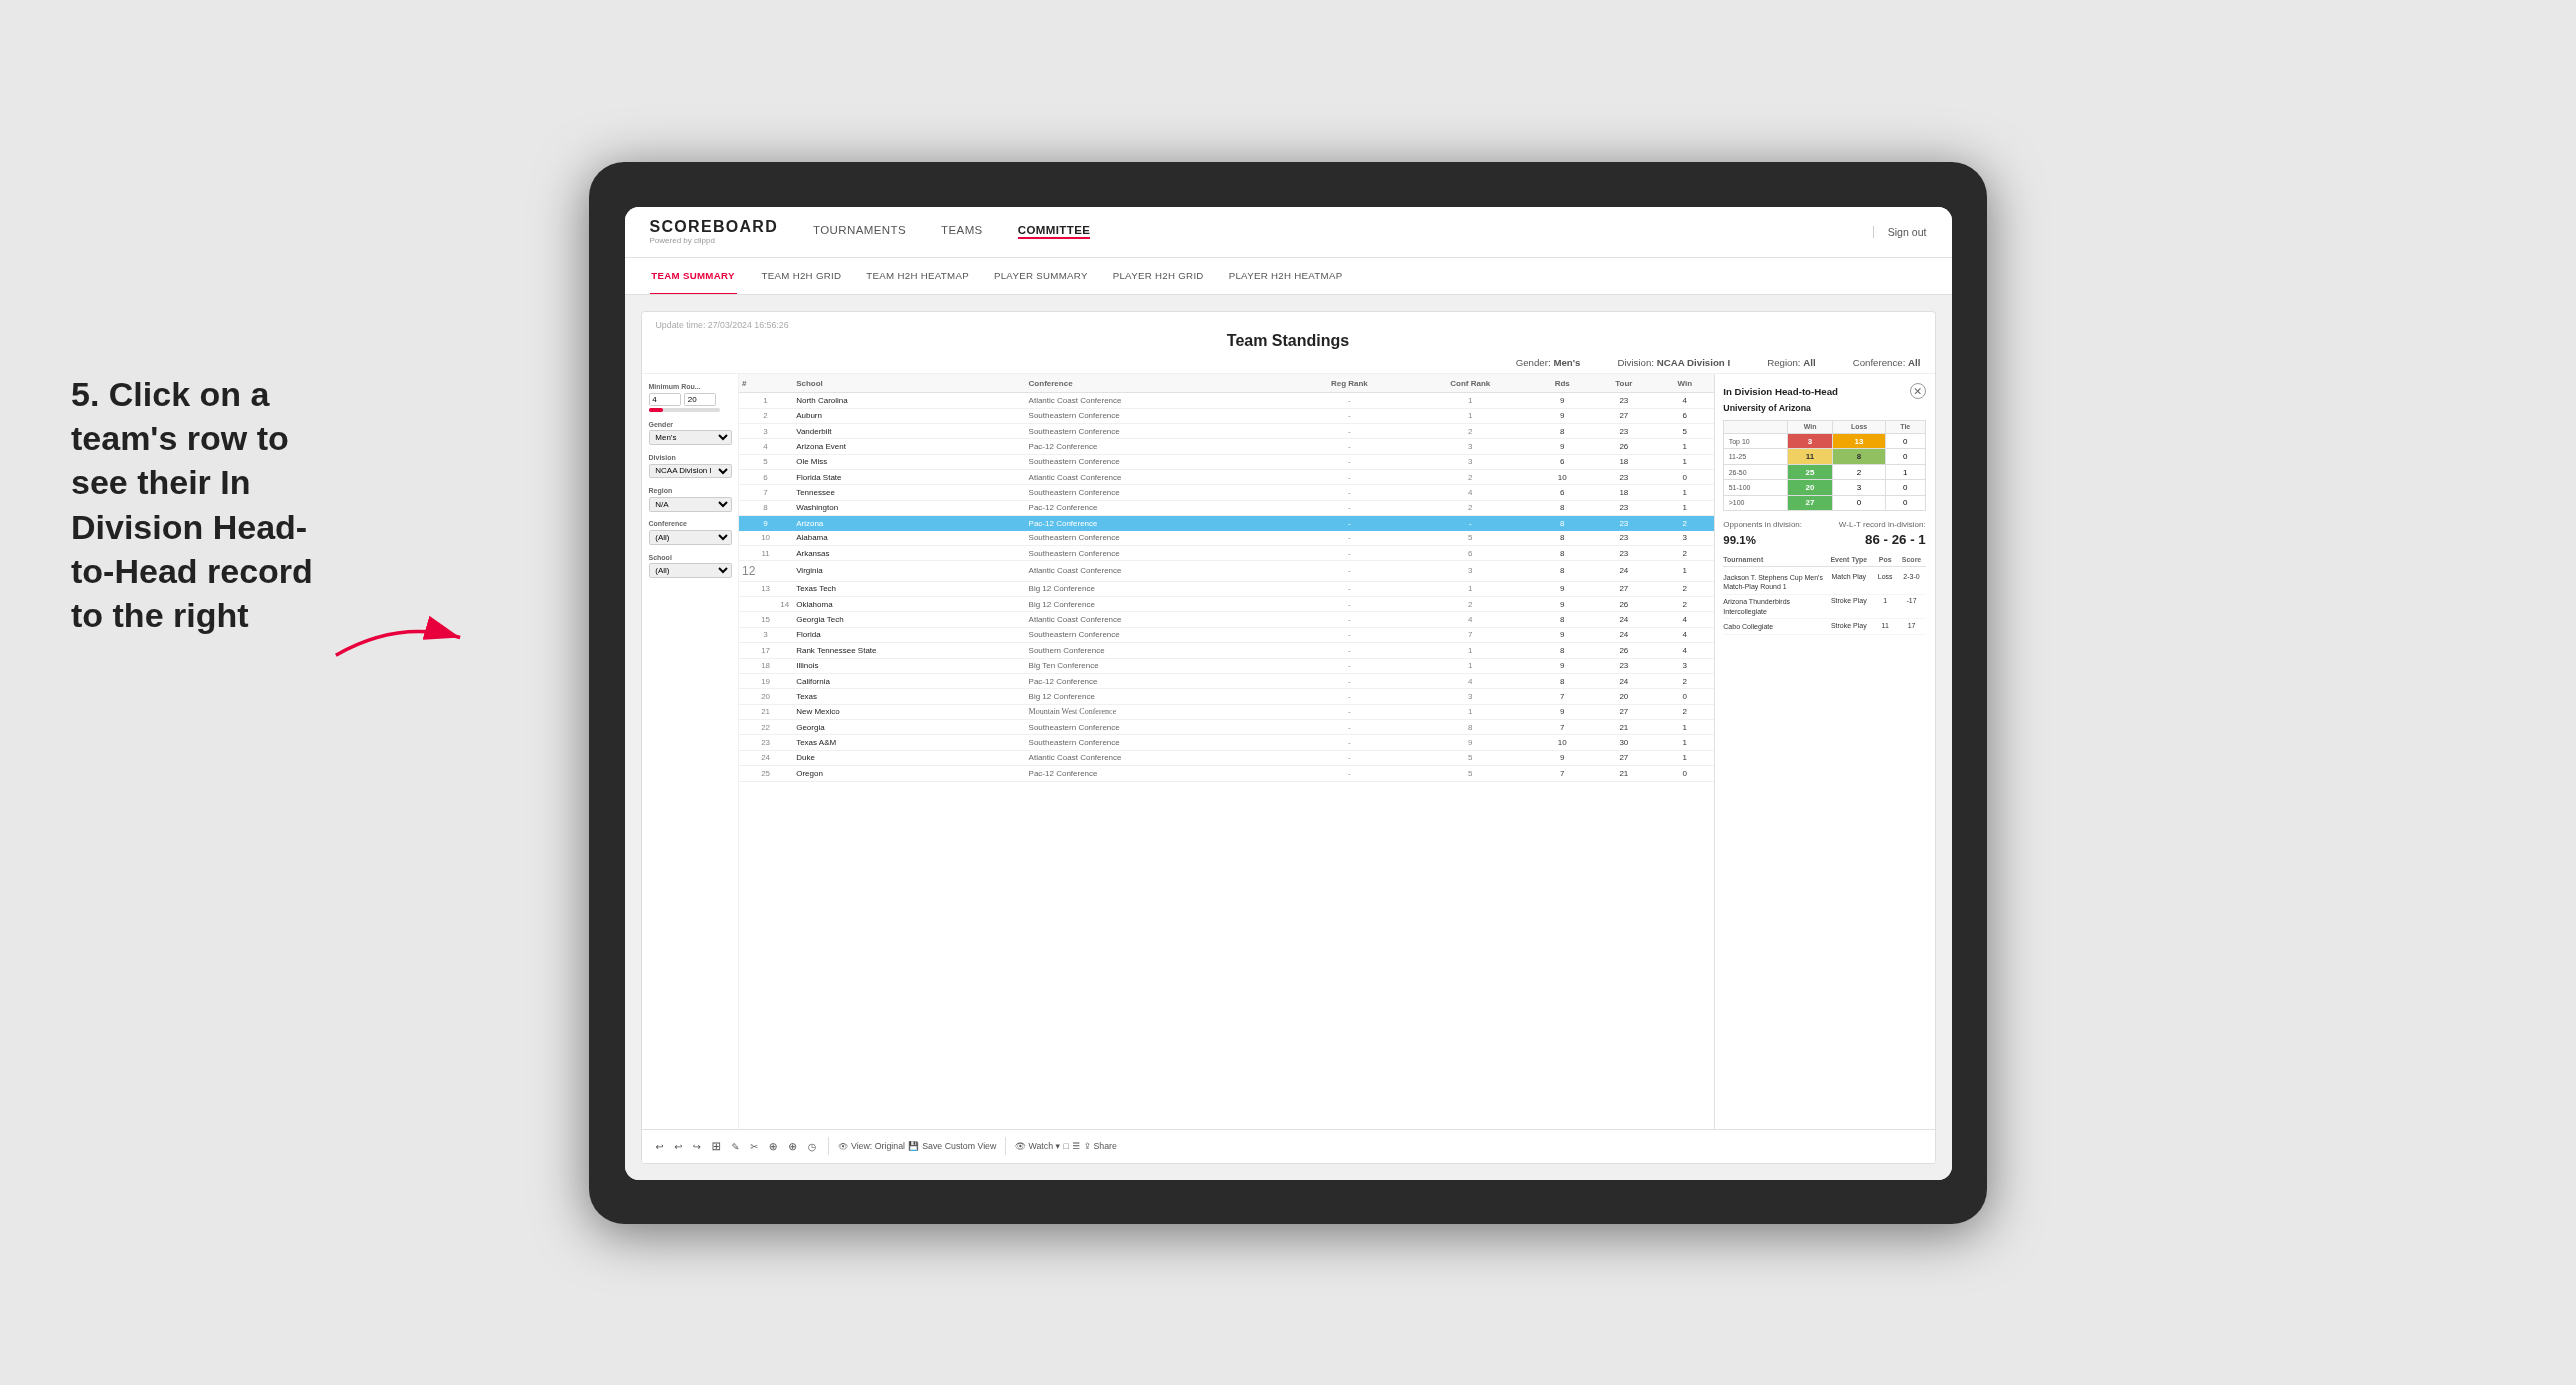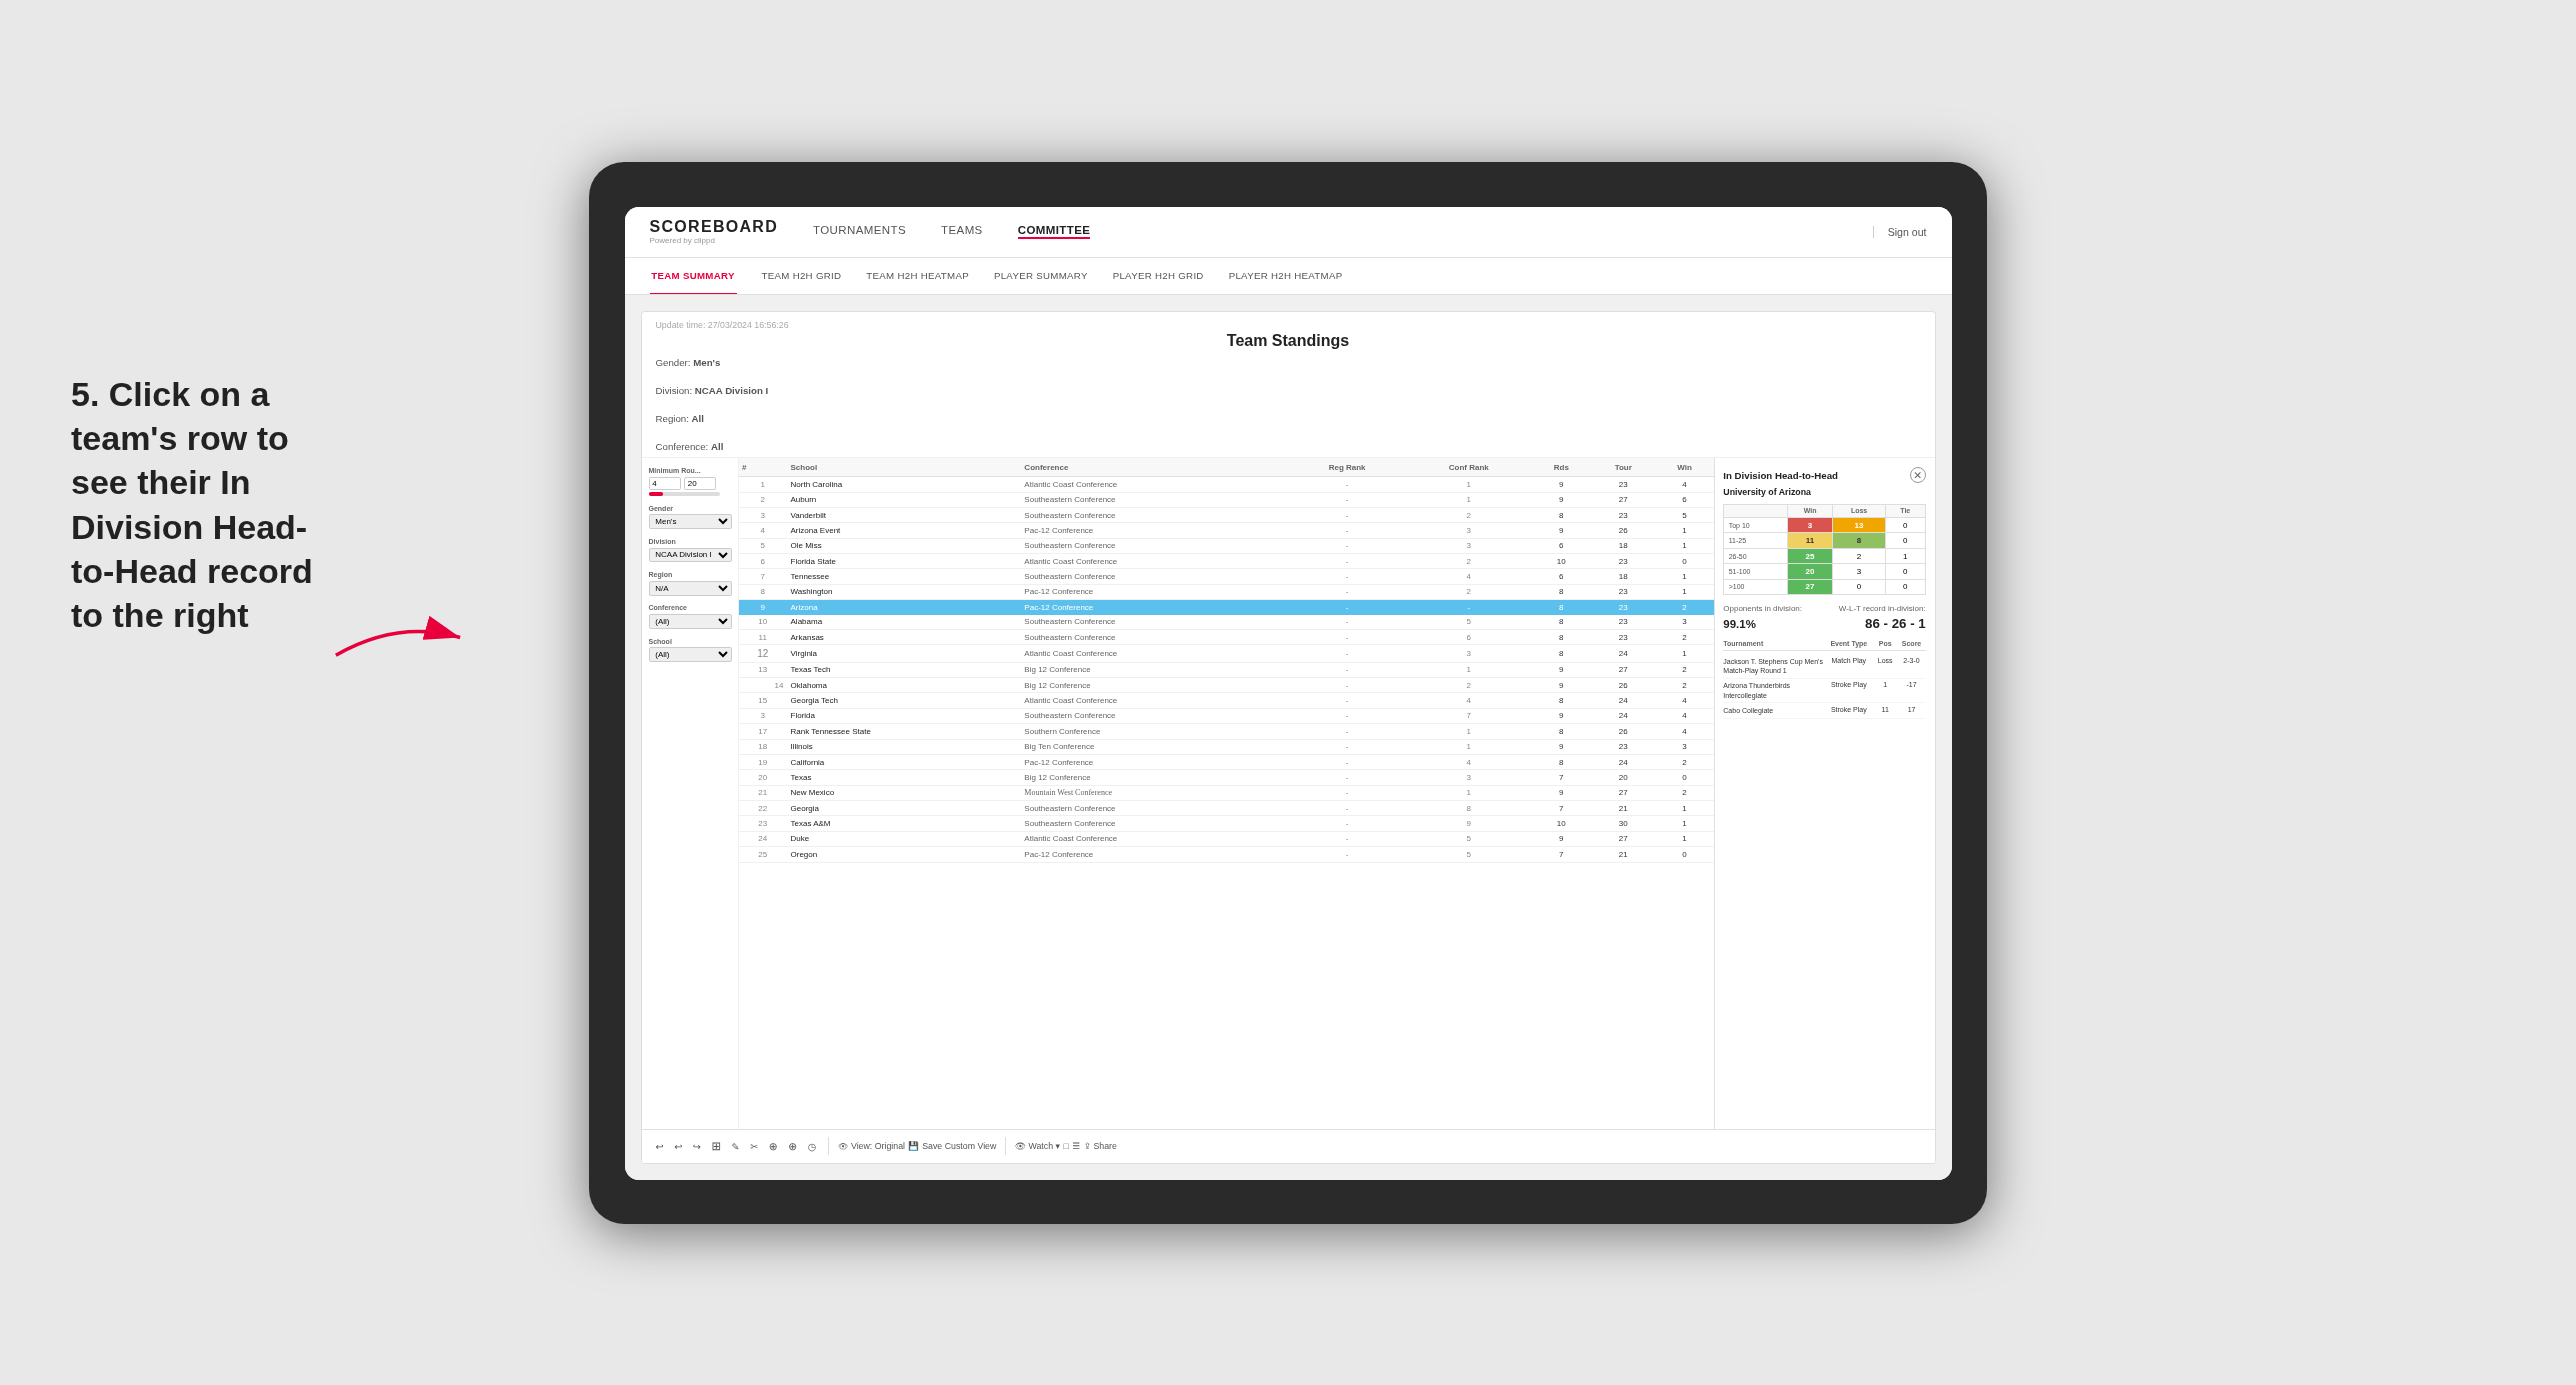--- a/index.html
+++ b/index.html
@@ -61,21 +61,21 @@
         <span style="font-size: 9.7px; color: #555; cursor: pointer; text-transform: uppercase; letter-spacing: 0.3px;">PLAYER H2H HEATMAP</span>
       </div>
 
       <div style="flex: 1; background: #f0f0f0; padding: 16px; overflow: hidden; display: flex;">
 
         <div style="background: #fff; border: 0.9px solid #ddd; border-radius: 3.5px; flex: 1; display: flex; flex-direction: column; overflow: hidden;">
 
           <div style="padding: 8.8px 14px 5.3px; border-bottom: 0.9px solid #f0f0f0;">
             <div style="font-size: 8.8px; color: #aaa; margin-bottom: 1.8px;">Update time: 27/03/2024 16:56:26</div>
             <div style="font-size: 16px; font-weight: bold; text-align: center; color: #222; margin-bottom: 7px;">Team Standings</div>
-            <div style="display: flex; gap: 17px; font-size: 9.7px; color: #555; justify-content: flex-end; flex-direction: column;">
+            <div style="display: flex; gap: 37px; font-size: 9.7px; color: #555; justify-content: flex-end;">
               <span>Gender: <strong>Men's</strong></span>
               <span>Division: <strong>NCAA Division I</strong></span>
               <span>Region: <strong>All</strong></span>
               <span>Conference: <strong>All</strong></span>
             </div>
           </div>
 
           <div style="flex: 1; display: flex; overflow: hidden;">
 
             <div style="width: 97px; padding: 8.8px 7px; border-right: 0.9px solid #f0f0f0; font-size: 8px; color: #333; flex-shrink: 0; overflow-y: auto;">
@@ -246,21 +246,21 @@
                       <td style="padding: 2.7px 3.5px; text-align: center; font-size: 8px; color: rgb(136, 136, 136); white-space: nowrap;">11</td>
                       <td style="padding: 2.7px 3.5px; text-align: left; font-size: 8px; color: rgb(34, 34, 34); white-space: nowrap;">Arkansas</td>
                       <td style="padding: 2.7px 3.5px; text-align: left; font-size: 8px; color: rgb(102, 102, 102); white-space: nowrap;">Southeastern Conference</td>
                       <td style="padding: 2.7px 3.5px; text-align: center; font-size: 8px; color: rgb(136, 136, 136); white-space: nowrap;">-</td>
                       <td style="padding: 2.7px 3.5px; text-align: center; font-size: 8px; color: rgb(136, 136, 136); white-space: nowrap;">6</td>
                       <td style="padding: 2.7px 3.5px; text-align: center; font-size: 8px; color: rgb(51, 51, 51); white-space: nowrap;">8</td>
                       <td style="padding: 2.7px 3.5px; text-align: center; font-size: 8px; color: rgb(51, 51, 51); white-space: nowrap;">23</td>
                       <td style="padding: 2.7px 3.5px; text-align: center; font-size: 8px; color: rgb(51, 51, 51); white-space: nowrap;">2</td>
                     </tr>
                     <tr style="border-bottom: 0.9px solid rgb(240, 240, 240); cursor: pointer;">
-                      <td style="padding: 2.7px 3.5px; text-align: center; font-size: 10px; color: rgb(136, 136, 136); white-space: nowrap;">12</td>
+                      <td style="padding: 2.7px 3.5px; font-size: 12px; color: rgb(136, 136, 136); white-space: nowrap;">12</td>
                       <td style="padding: 2.7px 3.5px; text-align: left; font-size: 8px; color: rgb(34, 34, 34); white-space: nowrap;">Virginia</td>
                       <td style="padding: 2.7px 3.5px; text-align: left; font-size: 8px; color: rgb(102, 102, 102); white-space: nowrap;">Atlantic Coast Conference</td>
                       <td style="padding: 2.7px 3.5px; text-align: center; font-size: 8px; color: rgb(136, 136, 136); white-space: nowrap;">-</td>
                       <td style="padding: 2.7px 3.5px; text-align: center; font-size: 8px; color: rgb(136, 136, 136); white-space: nowrap;">3</td>
                       <td style="padding: 2.7px 3.5px; text-align: center; font-size: 8px; color: rgb(51, 51, 51); white-space: nowrap;">8</td>
                       <td style="padding: 2.7px 3.5px; text-align: center; font-size: 8px; color: rgb(51, 51, 51); white-space: nowrap;">24</td>
                       <td style="padding: 2.7px 3.5px; text-align: center; font-size: 8px; color: rgb(51, 51, 51); white-space: nowrap;">1</td>
                     </tr>
                     <tr style="border-bottom: 0.9px solid rgb(240, 240, 240); cursor: pointer;">
                       <td style="padding: 2.7px 3.5px; text-align: center; font-size: 8px; color: rgb(136, 136, 136); white-space: nowrap;">13</td>

